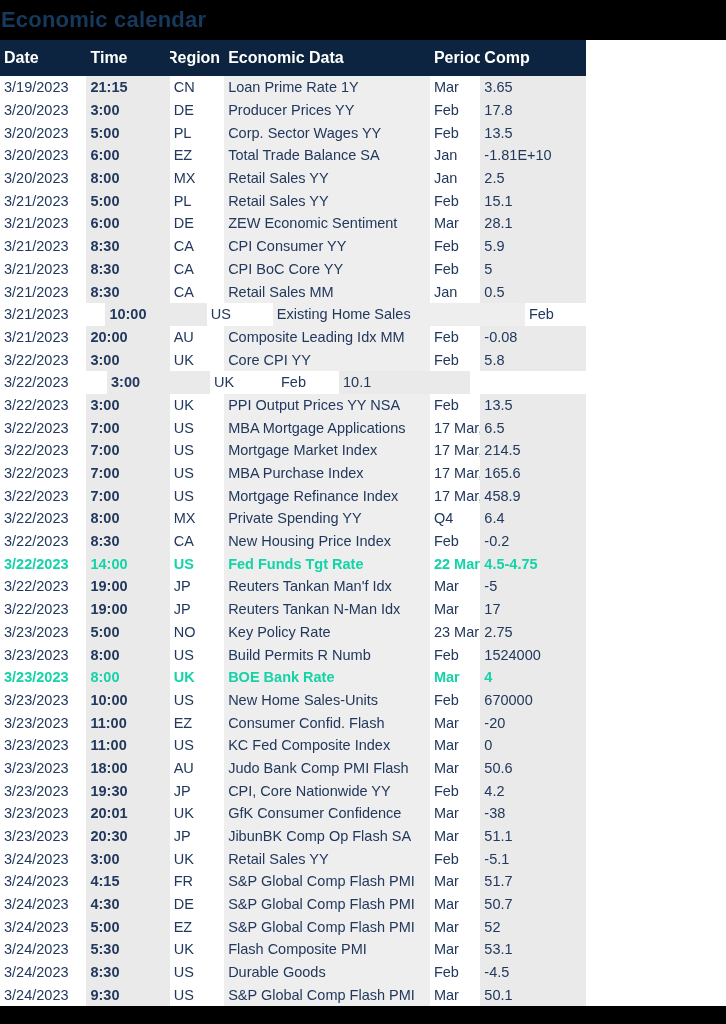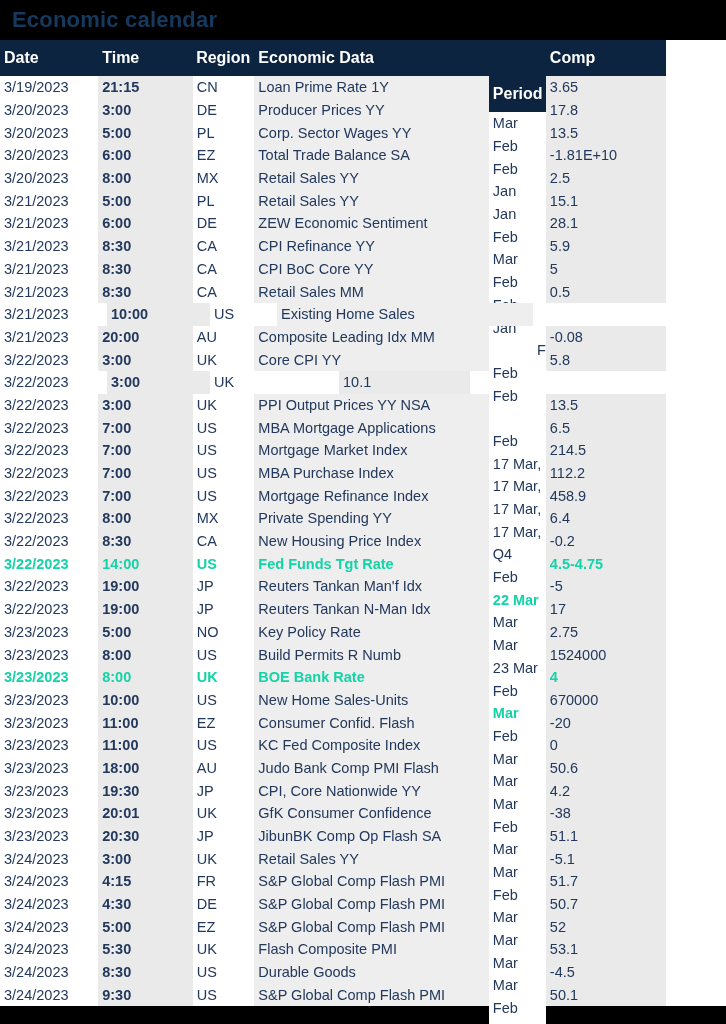--- a/index.html
+++ b/index.html
@@ -20,21 +20,21 @@
     height: 1024px;
     background: #000000;
     overflow: hidden;
   }
 
   
   .title-bar {
     height: 40px;
     display: flex;
     align-items: center;
-    padding-left: 12px;
+    padding-left: 1px;
     box-sizing: border-box;
     background: #000000;
   }
   .title-text {
     font-size: 22px;
     font-weight: bold;
     color: #16395e;
     letter-spacing: 0.2px;
     line-height: 1;
     white-space: nowrap;
@@ -42,23 +42,23 @@
 
   
   .table {
     position: relative;
     width: 726px;
     background: #ffffff;
   }
 
   .row {
     display: flex;
-    width: 666px;
+    width: 586px;
     height: 22.7px;
-    align-items: flex-start;
+    align-items: flex-end;
     box-sizing: border-box;
   }
 
   .head-row {
     height: 36px;
     background: #0d2440;
   }
 
   .cell {
     box-sizing: border-box;
@@ -171,21 +171,21 @@
           <div class="cell c-time">6:00</div>
           <div class="cell c-region">DE</div>
           <div class="cell c-data">ZEW Economic Sentiment</div>
           <div class="cell c-period">Mar</div>
           <div class="cell c-prior">28.1</div>
         </div>
         <div class="row">
           <div class="cell c-date">3/21/2023</div>
           <div class="cell c-time">8:30</div>
           <div class="cell c-region">CA</div>
-          <div class="cell c-data">CPI Refinance YY</div>
+          <div class="cell c-data">CPI Consumer YY</div>
           <div class="cell c-period">Feb</div>
           <div class="cell c-prior">5.9</div>
         </div>
         <div class="row">
           <div class="cell c-date">3/21/2023</div>
           <div class="cell c-time">8:30</div>
           <div class="cell c-region">CA</div>
           <div class="cell c-data">CPI BoC Core YY</div>
           <div class="cell c-period">Feb</div>
           <div class="cell c-prior">5</div>
@@ -251,21 +251,21 @@
           <div class="cell c-data">Mortgage Market Index</div>
           <div class="cell c-period">17 Mar, </div>
           <div class="cell c-prior">214.5</div>
         </div>
         <div class="row">
           <div class="cell c-date">3/22/2023</div>
           <div class="cell c-time">7:00</div>
           <div class="cell c-region">US</div>
           <div class="cell c-data">MBA Purchase Index</div>
           <div class="cell c-period">17 Mar, </div>
-          <div class="cell c-prior">112.2</div>
+          <div class="cell c-prior">165.6</div>
         </div>
         <div class="row">
           <div class="cell c-date">3/22/2023</div>
           <div class="cell c-time">7:00</div>
           <div class="cell c-region">US</div>
           <div class="cell c-data">Mortgage Refinance Index</div>
           <div class="cell c-period">17 Mar, </div>
           <div class="cell c-prior">458.9</div>
         </div>
         <div class="row">

